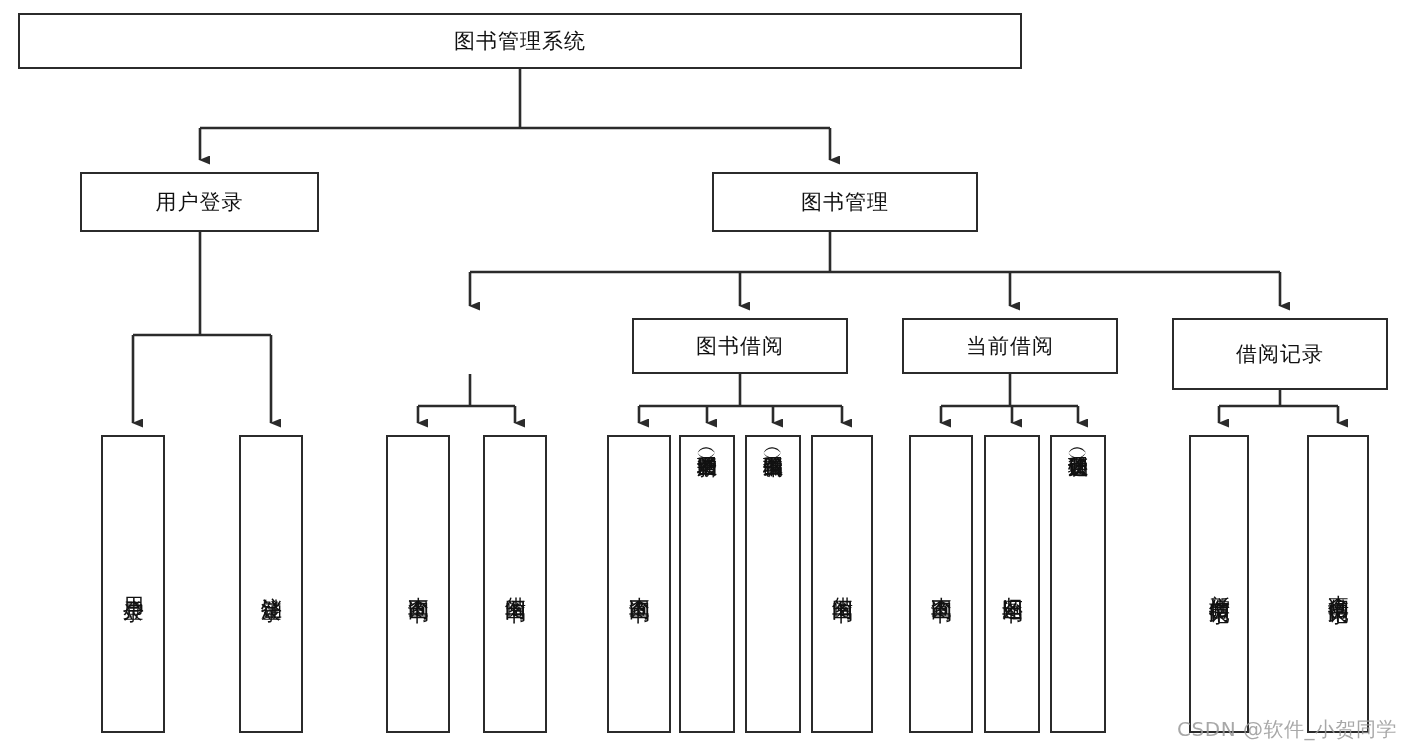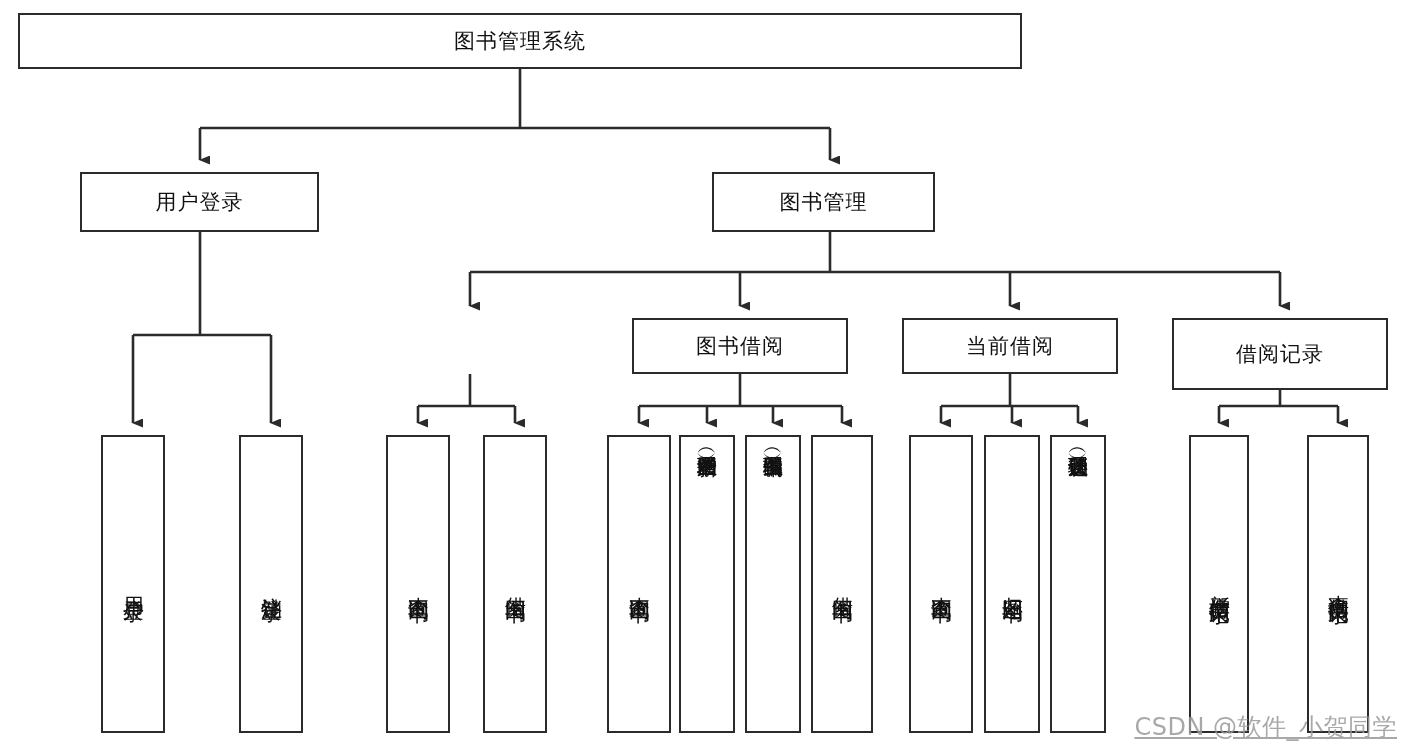--- a/index.html
+++ b/index.html
@@ -58,26 +58,25 @@
     font-size: 20px;
   }
   .node.v.aligntop {
     align-items: flex-start;
     padding-top: 4px;
   }
   #watermark {
     position: absolute;
     right: 8px;
     bottom: 4px;
-    font-size: 24px;
+    font-size: 20px;
     color: #9a9a9a;
     opacity: .85;
     white-space: nowrap;
     letter-spacing: 0.5px;
-    text-decoration: underline;
   }
 </style>
 </head>
 <body>
 
 <div id="canvas">
 
   <svg class="wires" viewBox="0 0 1405 747">
     <defs>
       <marker id="arrow" markerWidth="9" markerHeight="11" refX="4.5" refY="10" orient="auto" markerUnits="userSpaceOnUse">
@@ -128,21 +127,21 @@
     </g>
   </svg>
 
   <div class="node h" id="n-root" style="left: 18px; top: 13px; width: 1004px; height: 56px;">
     <span>图书管理系统</span>
   </div>
 
   <div class="node h" id="n-l2-0" style="left: 80px; top: 172px; width: 239px; height: 60px;">
     <span>用户登录</span>
   </div>
-  <div class="node h" id="n-l2-1" style="left: 712px; top: 172px; width: 223px; height: 60px;">
+  <div class="node h" id="n-l2-1" style="left: 712px; top: 172px; width: 266px; height: 60px;">
     <span>图书管理</span>
   </div>
 
   <div class="node h" id="n-l3-1" style="left: 632px; top: 318px; width: 216px; height: 56px;">
     <span>图书借阅</span>
   </div>
   <div class="node h" id="n-l3-2" style="left: 902px; top: 318px; width: 216px; height: 56px; align-items: center;">
     <span>当前借阅</span>
   </div>
   <div class="node h" id="n-l3-3" style="left: 1172px; top: 318px; width: 216px; height: 72px;">

